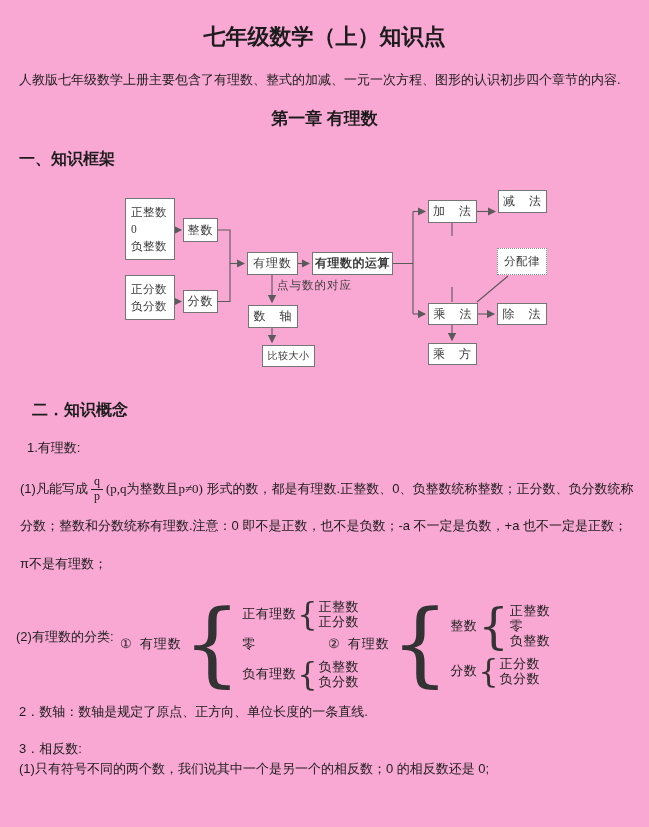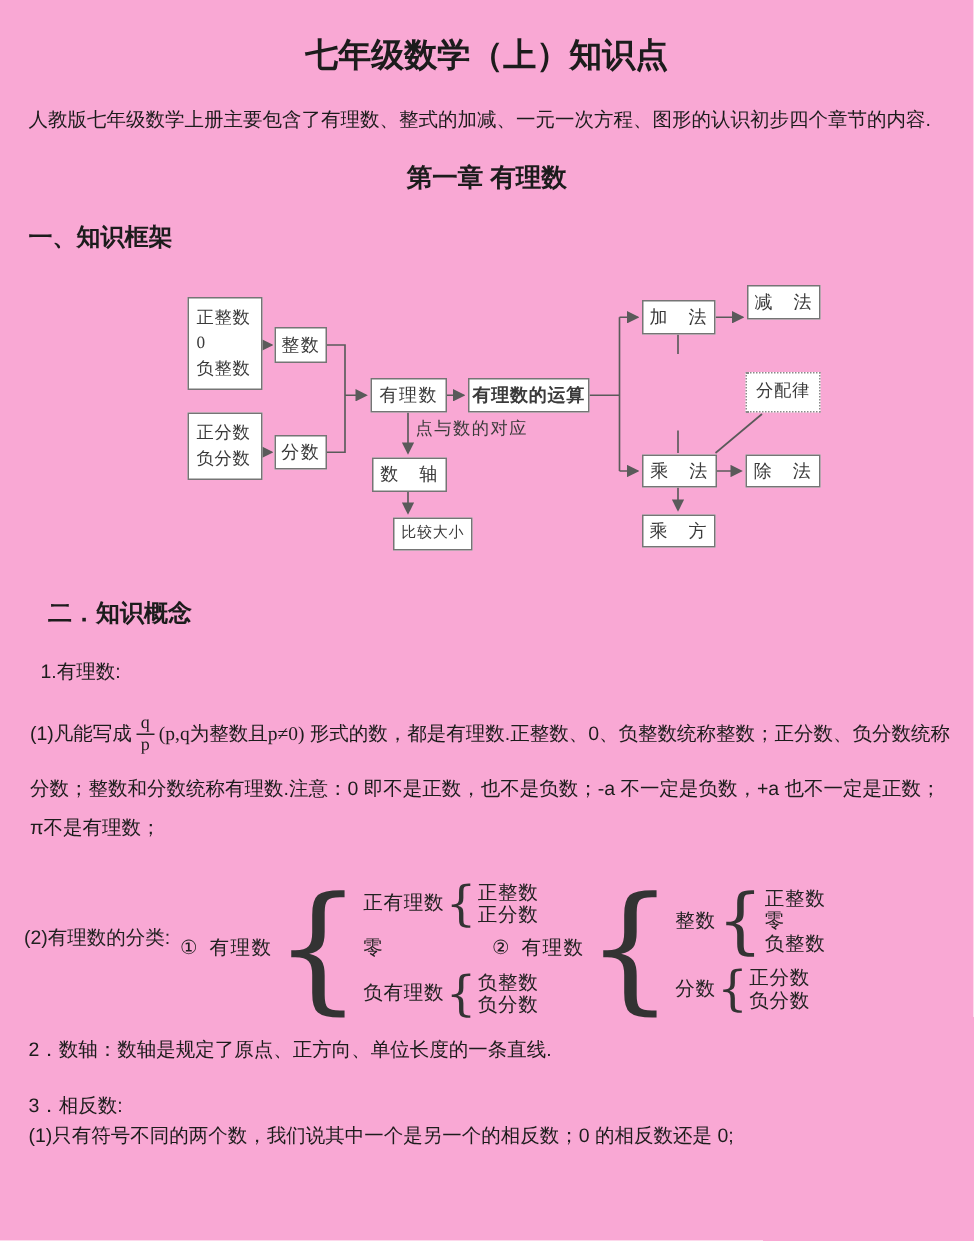--- a/index.html
+++ b/index.html
@@ -10,21 +10,21 @@
     font-family:"Liberation Sans", sans-serif;
   }
   
   .title { margin-top:24px; text-align:center; font-size:22px; font-weight:700; line-height:26px; }
   .intro { margin:20px 18px 0 19px; font-size:13px; line-height:20px; }
   .chapter { margin-top:18px; text-align:center; font-size:17px; font-weight:700; line-height:22px; }
   .h-left { margin:18px 18px 0 19px; font-size:16px; font-weight:700; line-height:22px; }
   .h-concepts { margin-top:14px;margin-left:32px; }
   .item-line { margin:19px 18px 0 27px; font-size:13px; line-height:16px; }
   .p1 { margin:14px 6px 0 20px; font-size:13px; line-height:37px; }
-  .p-tail { margin:0 18px 0 20px; font-size:13px; line-height:16px; }
+  .p-tail { margin:12px 18px 0 20px; font-size:13px; line-height:16px; }
   .p-num { margin:5px 18px 0 19px; font-size:13px; line-height:15px; }
   .p-num2 { margin-top:22px; }
   .p-item3 { margin:4px 18px 0 19px; font-size:13px; line-height:15px; }
   .serif { font-family:"Liberation Serif", serif; }
   
   .frac { display:inline-flex; flex-direction:column; align-items:center; vertical-align:middle;
           font-family:"Liberation Serif", serif; font-size:12px; line-height:1.15; margin:0 3px; }
   .frac .den { border-top:1px solid #222; padding:0 3px; }
   
   .flowchart { position:relative; width:649px; height:195px; margin-top:20px;

